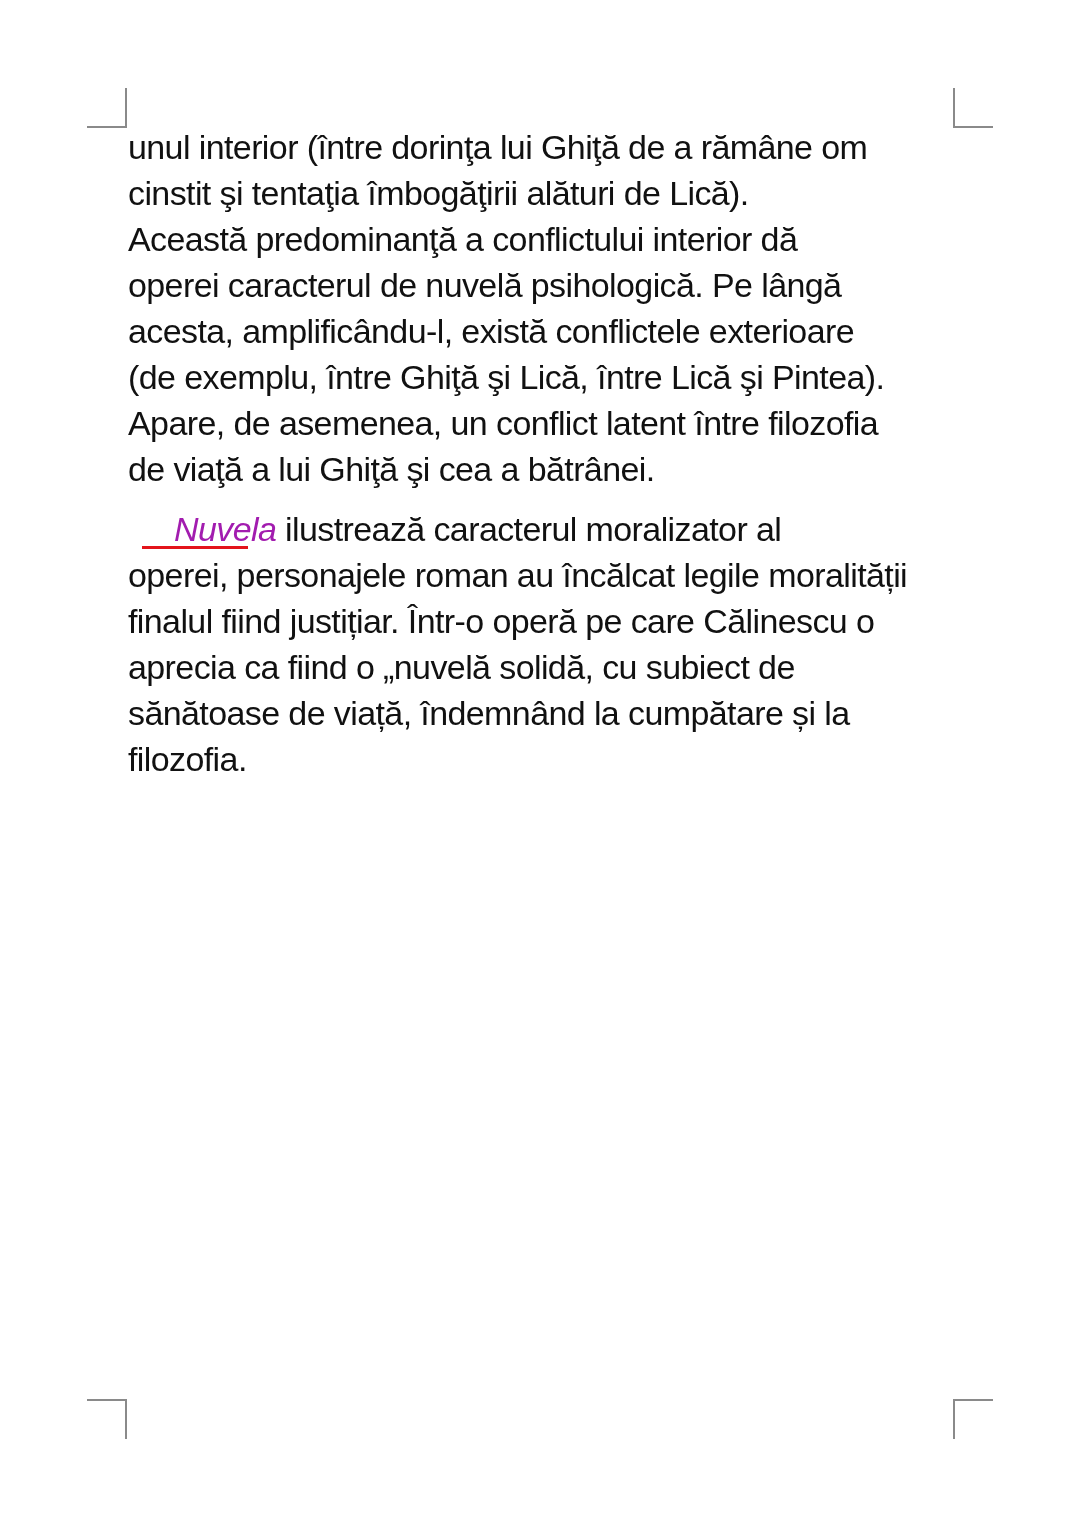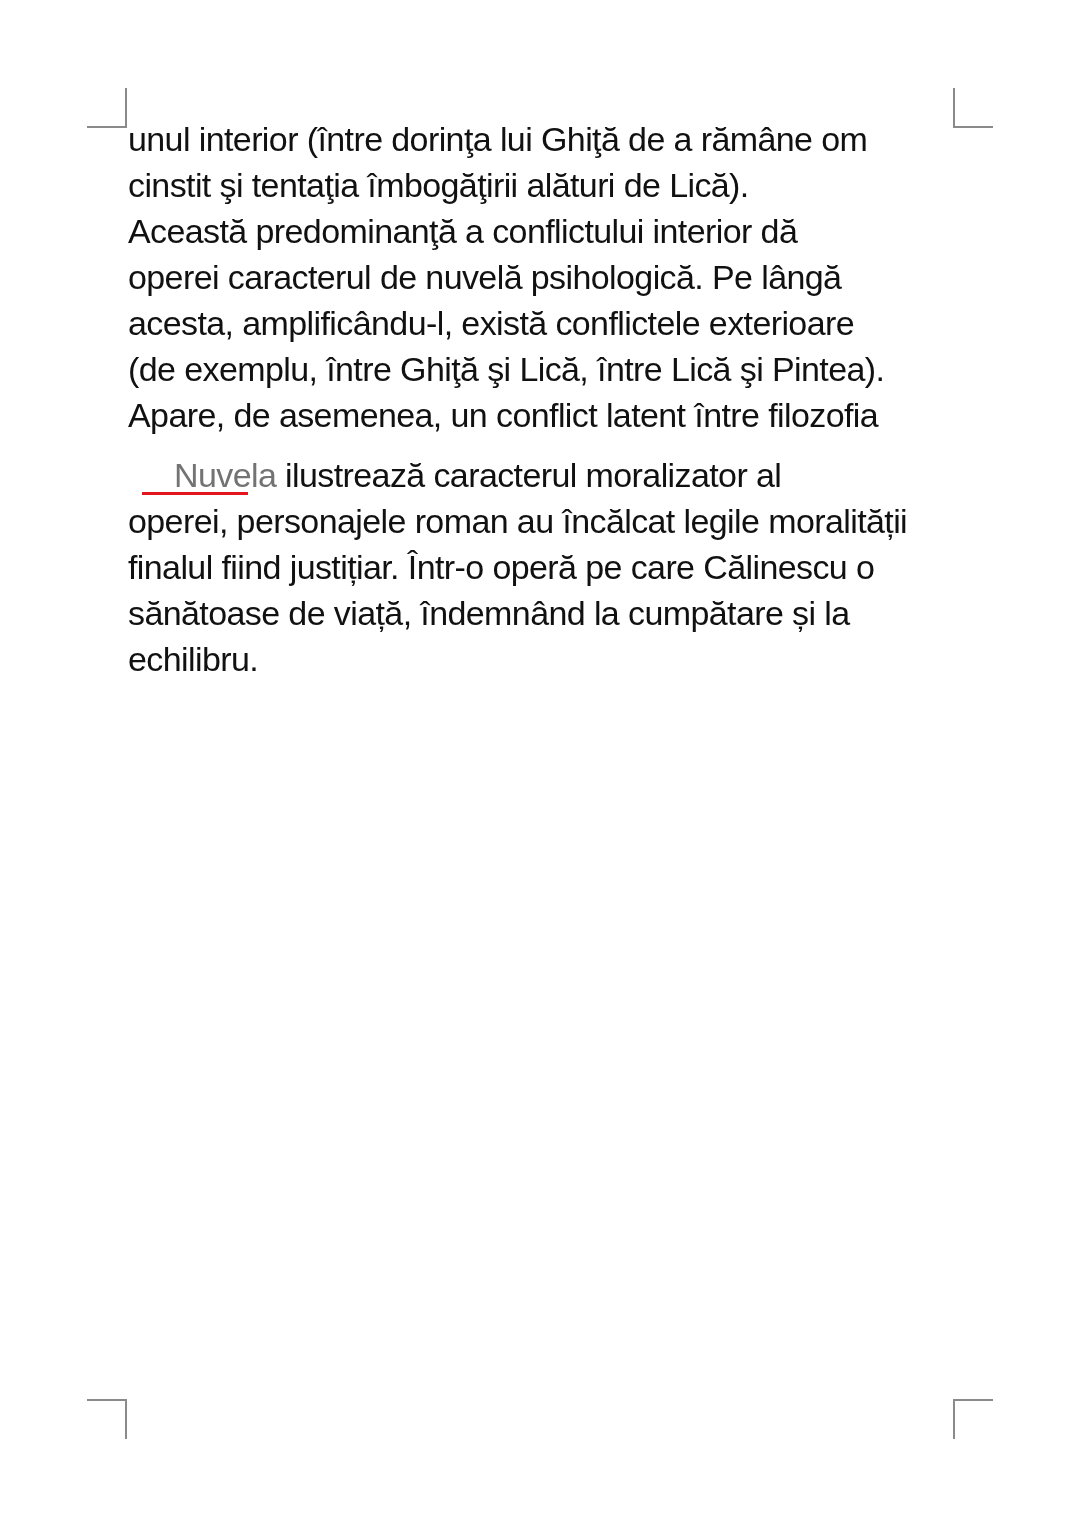--- a/index.html
+++ b/index.html
@@ -25,34 +25,35 @@
       border-width: 0;
     }
     .corner.tl { left: 87px; top: 88px; border-right-width: 2px; border-bottom-width: 2px; }
     .corner.tr { left: 953px; top: 88px; border-left-width: 2px; border-bottom-width: 2px; }
     .corner.bl { left: 87px; top: 1399px; border-right-width: 2px; border-top-width: 2px; }
     .corner.br { left: 953px; top: 1399px; border-left-width: 2px; border-top-width: 2px; }
 
     .page-content {
       position: absolute;
       left: 128px;
-      top: 116px;
+      top: 124px;
       width: 830px;
     }
     .para {
       margin: 0;
       font-size: 34px;
       line-height: 46px;
       letter-spacing: -0.6px;
       white-space: nowrap;
     }
     .para .line { display: block; }
     .para + .para { margin-top: 14px; }
     .red-word {
-      color: #737373;
+      color: #a21caf;
+      font-style: italic;
     }
     .indent-underline {
       display: inline-block;
       position: relative;
       width: 46px;
     }
     .indent-underline::after {
       content: "";
       position: absolute;
       left: 14px;
@@ -72,22 +73,24 @@
 
 <div class="page-content">
   <p class="para">
     <span class="line">unul interior (între dorinţa lui Ghiţă de a rămâne om</span>
     <span class="line">cinstit şi tentaţia îmbogăţirii alături de Lică).</span>
     <span class="line">Această predominanţă a conflictului interior dă</span>
     <span class="line">operei caracterul de nuvelă psihologică. Pe lângă</span>
     <span class="line">acesta, amplificându-l, există conflictele exterioare</span>
     <span class="line">(de exemplu, între Ghiţă şi Lică, între Lică şi Pintea).</span>
     <span class="line">Apare, de asemenea, un conflict latent între filozofia</span>
+    <span class="line">de viaţă a lui Ghiţă şi cea a bătrânei.</span>
   </p>
 
   <p class="para">
     <span class="line"><span class="indent-underline"></span><span class="red-word">Nuvela</span><span> ilustrează caracterul moralizator al</span></span>
     <span class="line">operei, personajele roman au încălcat legile moralității</span>
     <span class="line">finalul fiind justițiar. Într-o operă pe care Călinescu o</span>
+    <span class="line">aprecia ca fiind o „nuvelă solidă, cu subiect de</span>
     <span class="line">sănătoase de viață, îndemnând la cumpătare și la</span>
-    <span class="line">echilibru.</span>
+    <span class="line">filozofia.</span>
   </p>
 </div>
 
 </body></html>

